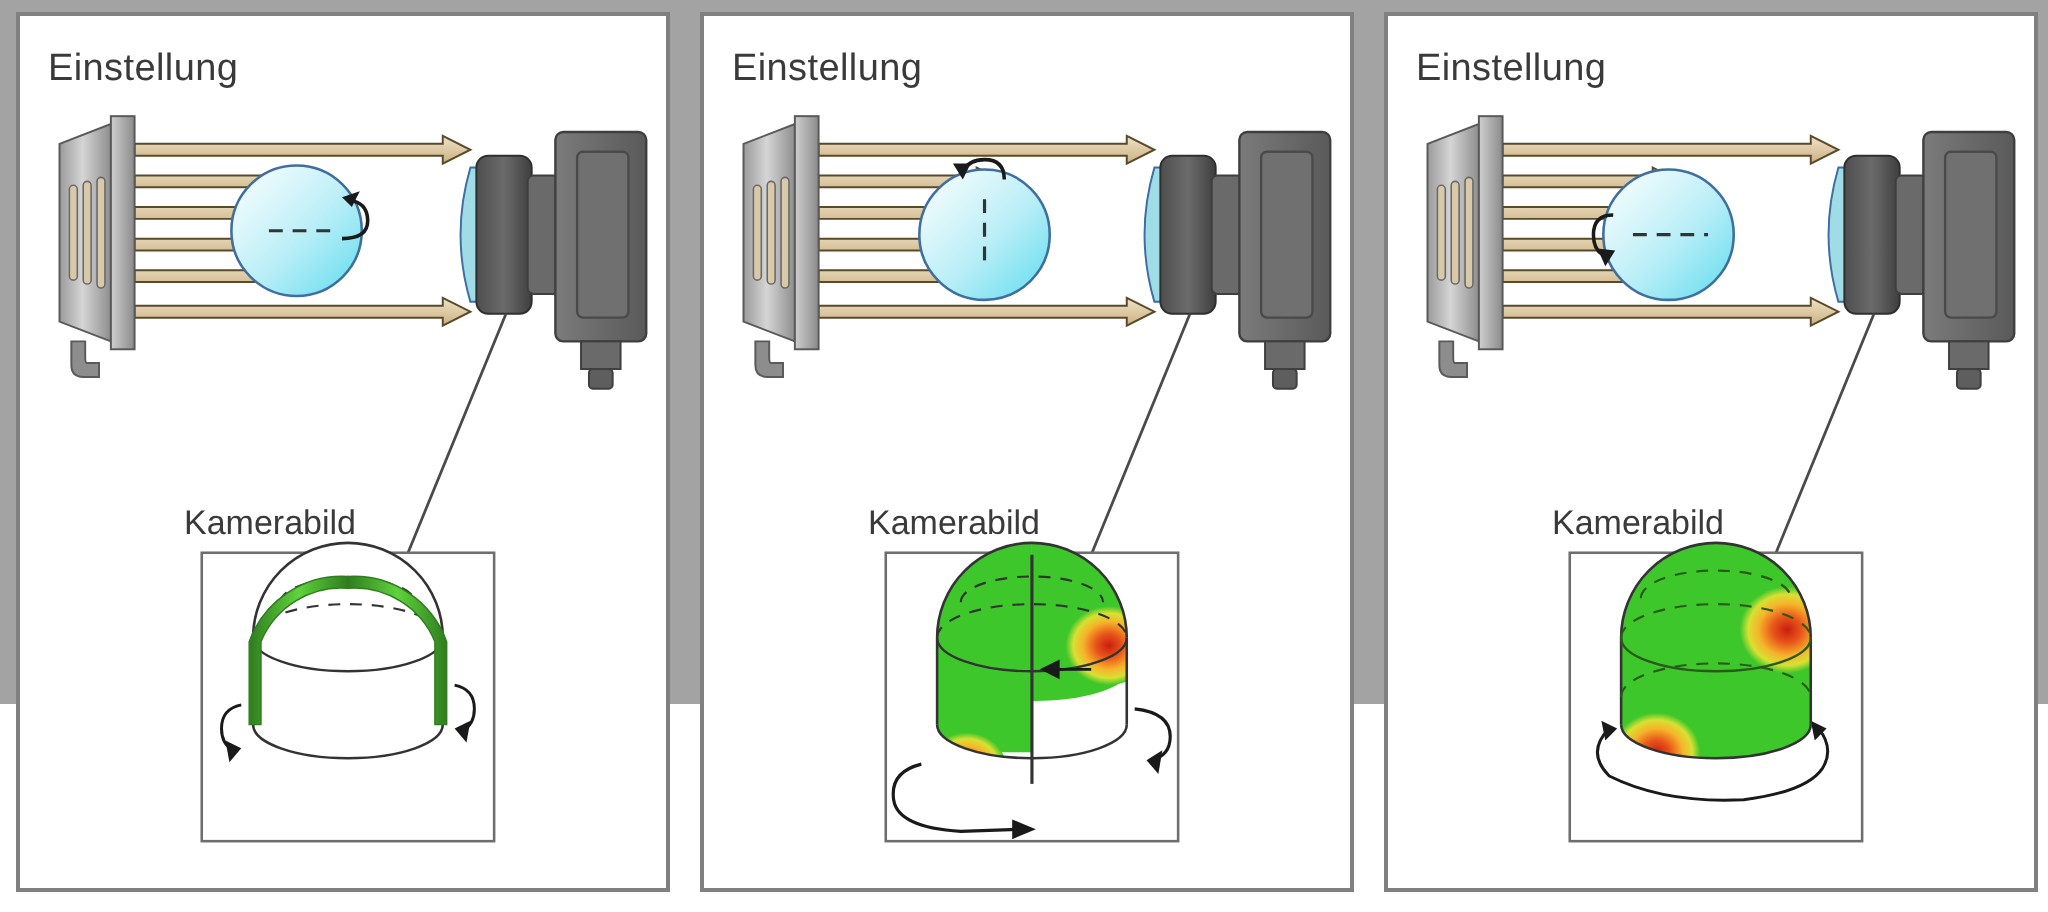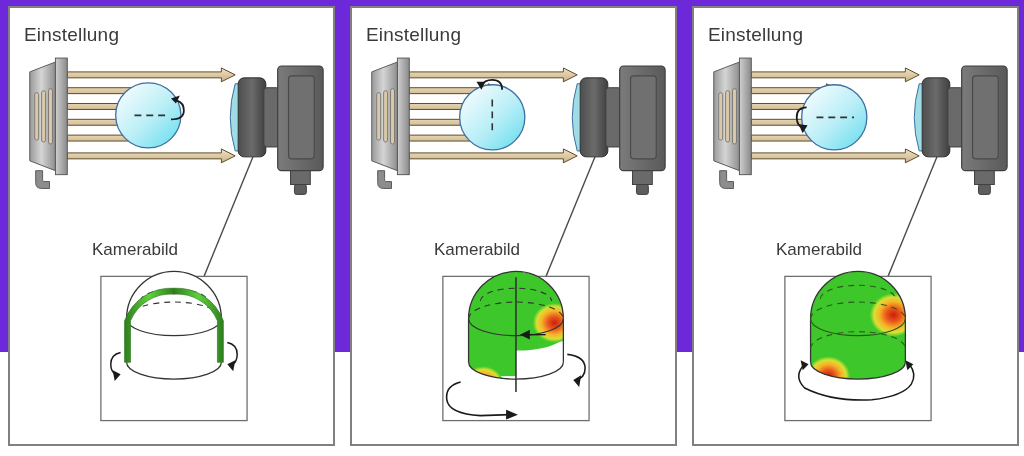--- a/index.html
+++ b/index.html
@@ -1,26 +1,26 @@
 <!DOCTYPE html>
 <html><head>
 <meta charset="utf-8">
 <style>
   html,body{margin:0;padding:0;background:#ffffff;}
   body{width:1024px;height:456px;overflow:hidden;
        font-family:"Liberation Sans","DejaVu Sans",sans-serif;}
-  .stage{position:relative;width:1024px;height:352px;background:#6d28d9;}
+  .stage{position:relative;width:1024px;height:352px;background:#a3a3a3;}
   .panel{position:absolute;top:6px;height:440px;width:327px;
          border:2px solid #808080;background:#ffffff;box-sizing:border-box;}
   #panel-0{left:8px;}
   #panel-1{left:350px;}
   #panel-2{left:692px;}
   .panel-title{position:absolute;left:14px;top:16px;font-size:19px;
                color:#3a3a3a;letter-spacing:.2px;white-space:nowrap;}
-  .cam-label{position:absolute;left:82px;top:232px;font-size:17px;
+  .cam-label{position:absolute;left:82px;top:244px;font-size:17px;
              color:#3a3a3a;white-space:nowrap;}
   .svg-layer{position:absolute;left:0;top:0;width:100%;height:100%;}
 </style>
 </head>
 <body>
 
 <div class="stage">
 
   <div class="panel" id="panel-0">
     <div class="panel-title">Einstellung</div>

